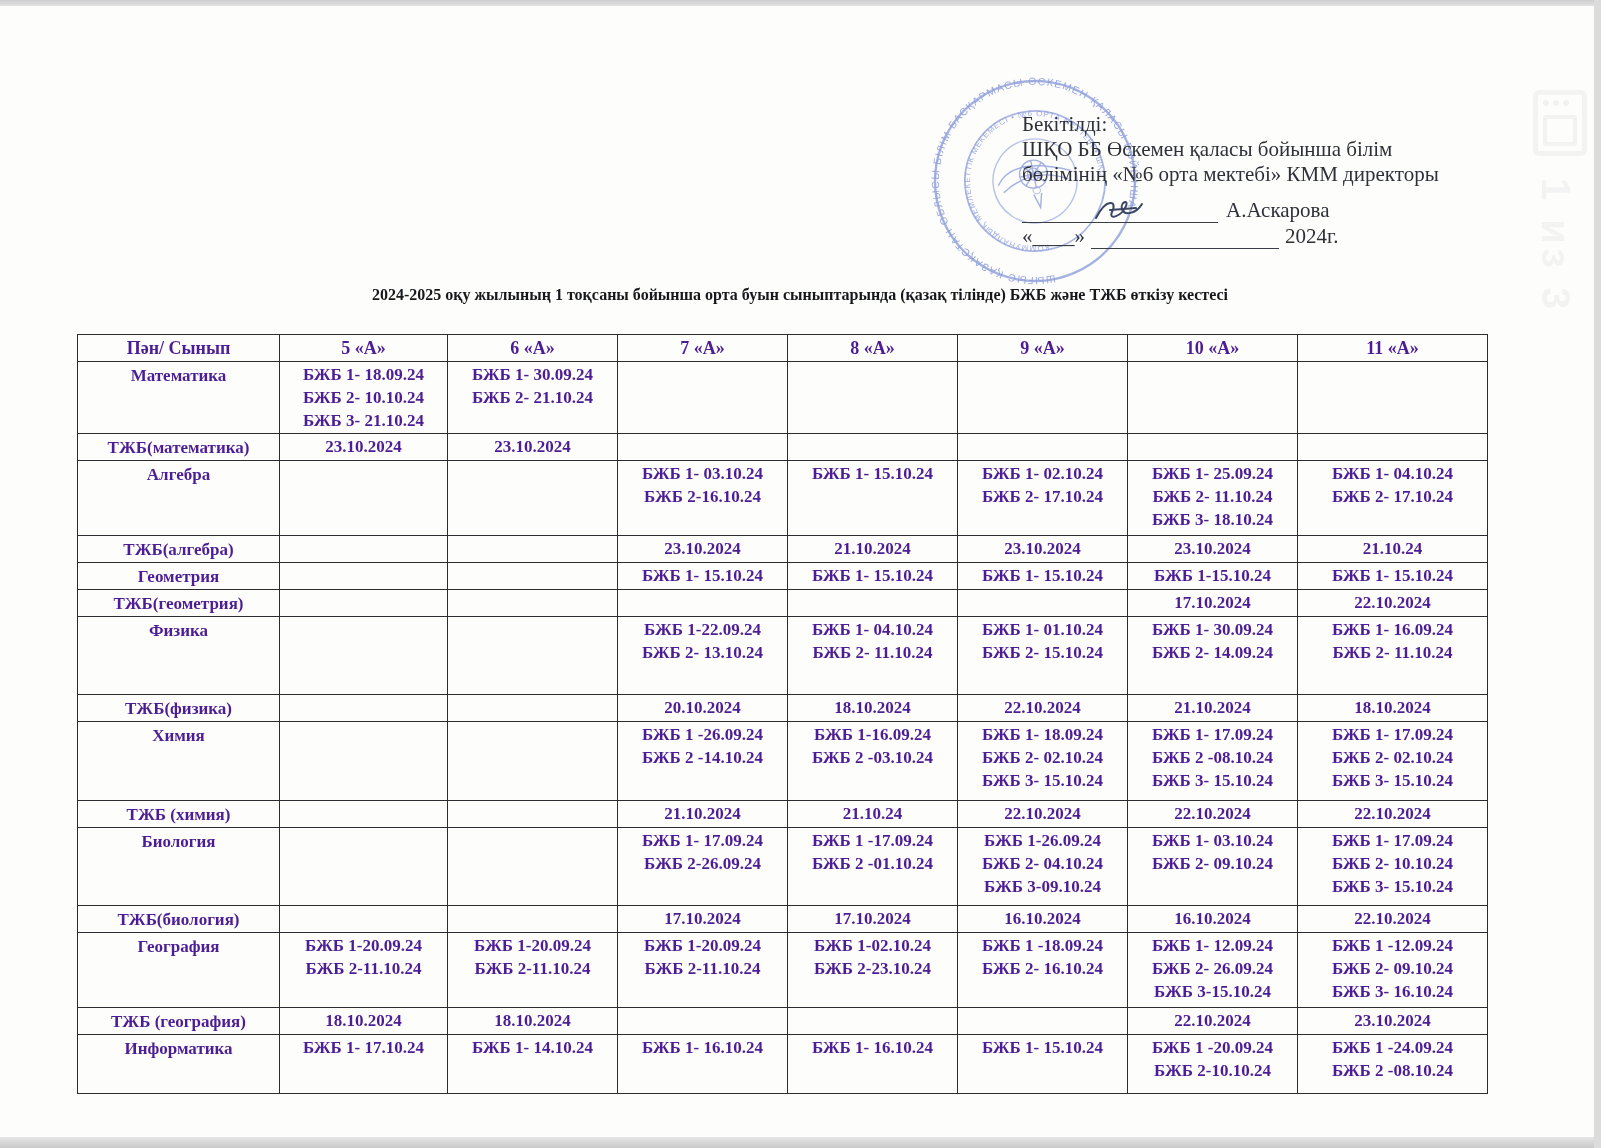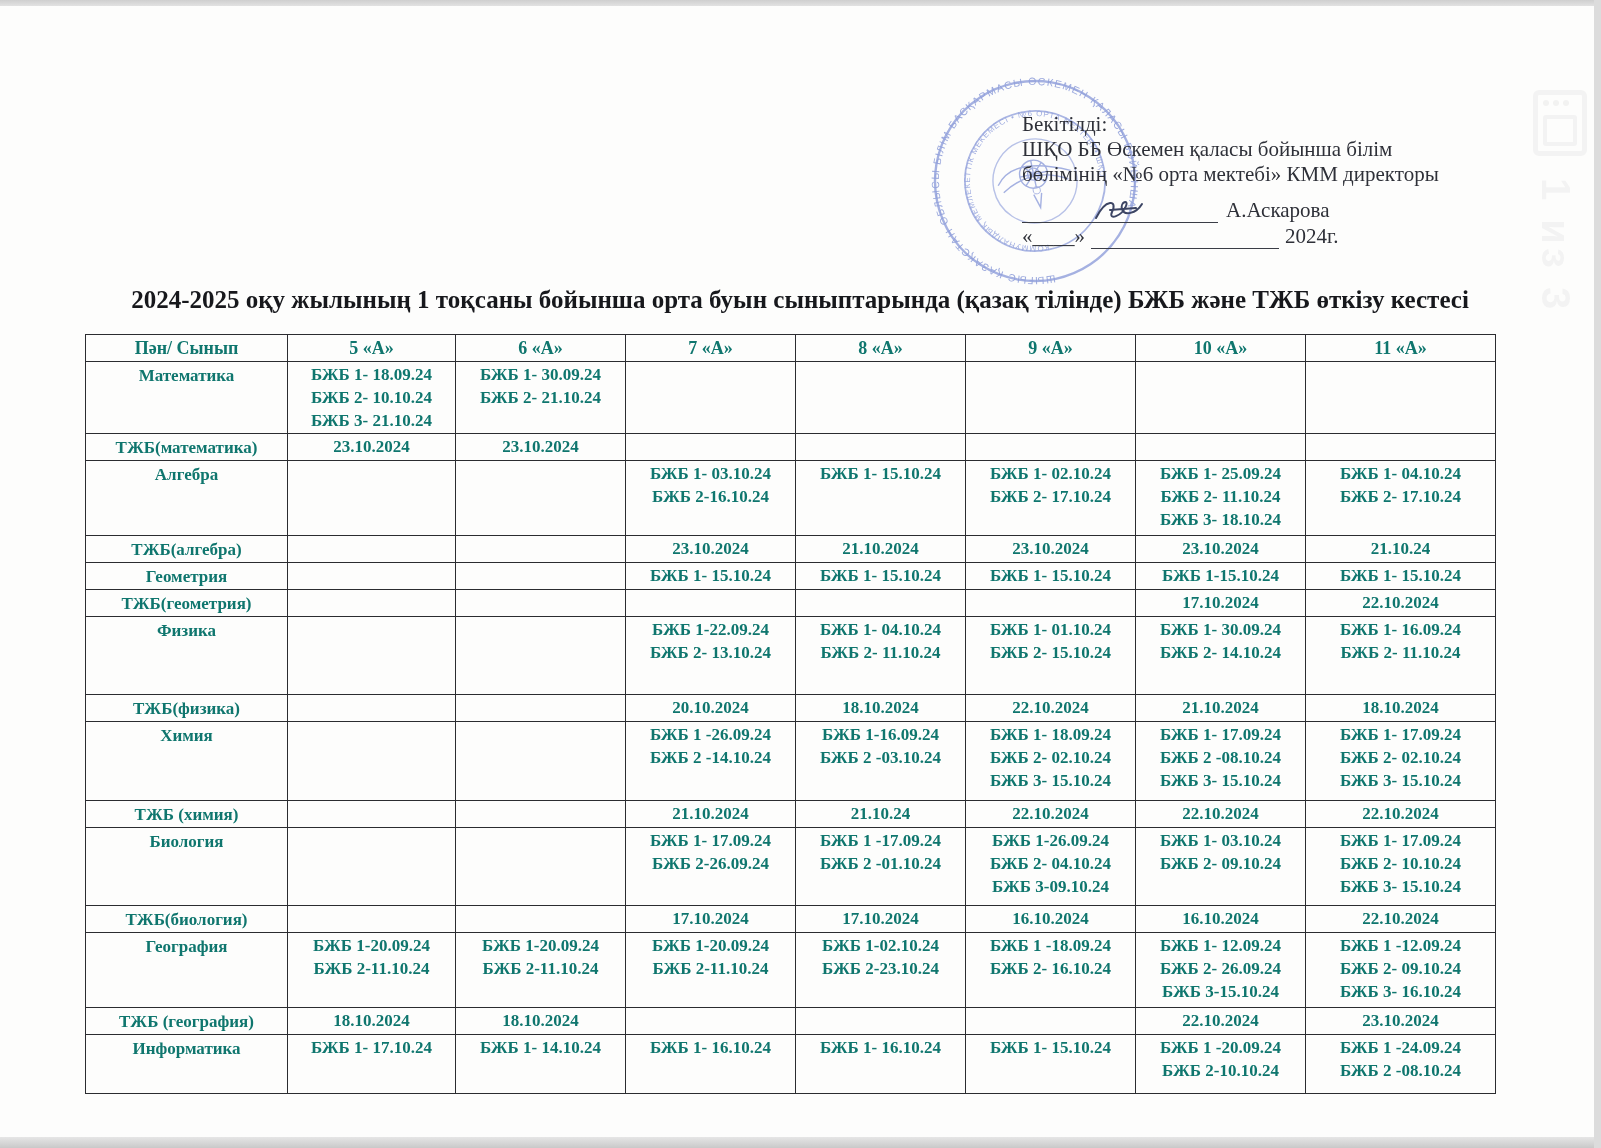--- a/index.html
+++ b/index.html
@@ -23,24 +23,24 @@
   .sig-row{margin-top:11px;display:flex;align-items:flex-end;}
   .u-line{display:inline-block;border-bottom:1.6px solid #3a3d46;height:20px;}
   .sig-line{width:196px;position:relative;}
   .sig-scribble{position:absolute;left:70px;bottom:-4px;}
   .date-row{margin-top:1px;display:flex;align-items:flex-end;gap:6px;}
 
   
   .stamp{position:absolute;left:928px;top:74px;width:214px;height:214px;opacity:0.75;transform:rotate(-12deg);pointer-events:none;}
 
   
-  .doc-title{position:absolute;left:90px;top:286px;width:1420px;text-align:center;font-size:25px;font-weight:bold;color:#17181c;}
+  .doc-title{position:absolute;left:90px;top:286px;width:1420px;text-align:center;font-size:16px;font-weight:bold;color:#17181c;}
 
   
-  .schedule{position:absolute;left:85px;top:334px;border-collapse:collapse;table-layout:fixed;color:#0f766e;}
+  .schedule{position:absolute;left:77px;top:334px;border-collapse:collapse;table-layout:fixed;color:#4c1d95;}
   .schedule th,.schedule td{border:1.5px solid #2b2c30;padding:1px 3px;font-size:17px;font-weight:bold;text-align:center;vertical-align:top;overflow:hidden;}
   .schedule th{height:24px;vertical-align:middle;font-size:18px;}
   .schedule td{line-height:23px;}
   .schedule td.label-cell{vertical-align:top;padding-top:2px;}
   .schedule tbody tr:nth-child(1){height:71px;}
   .schedule tbody tr:nth-child(2){height:26px;}
   .schedule tbody tr:nth-child(3){height:75px;}
   .schedule tbody tr:nth-child(4){height:25px;}
   .schedule tbody tr:nth-child(5){height:25px;}
   .schedule tbody tr:nth-child(6){height:25px;}
@@ -252,21 +252,21 @@
           <td>
             <div>БЖБ 1- 04.10.24</div>
             <div>БЖБ 2- 11.10.24</div>
           </td>
           <td>
             <div>БЖБ 1- 01.10.24</div>
             <div>БЖБ 2- 15.10.24</div>
           </td>
           <td>
             <div>БЖБ 1- 30.09.24</div>
-            <div>БЖБ 2- 14.10.24</div>
+            <div>БЖБ 2- 14.09.24</div>
           </td>
           <td>
             <div>БЖБ 1- 16.09.24</div>
             <div>БЖБ 2- 11.10.24</div>
           </td>
         </tr>
         <tr>
           <td class="label-cell">ТЖБ(физика)</td>
           <td></td>
           <td></td>

